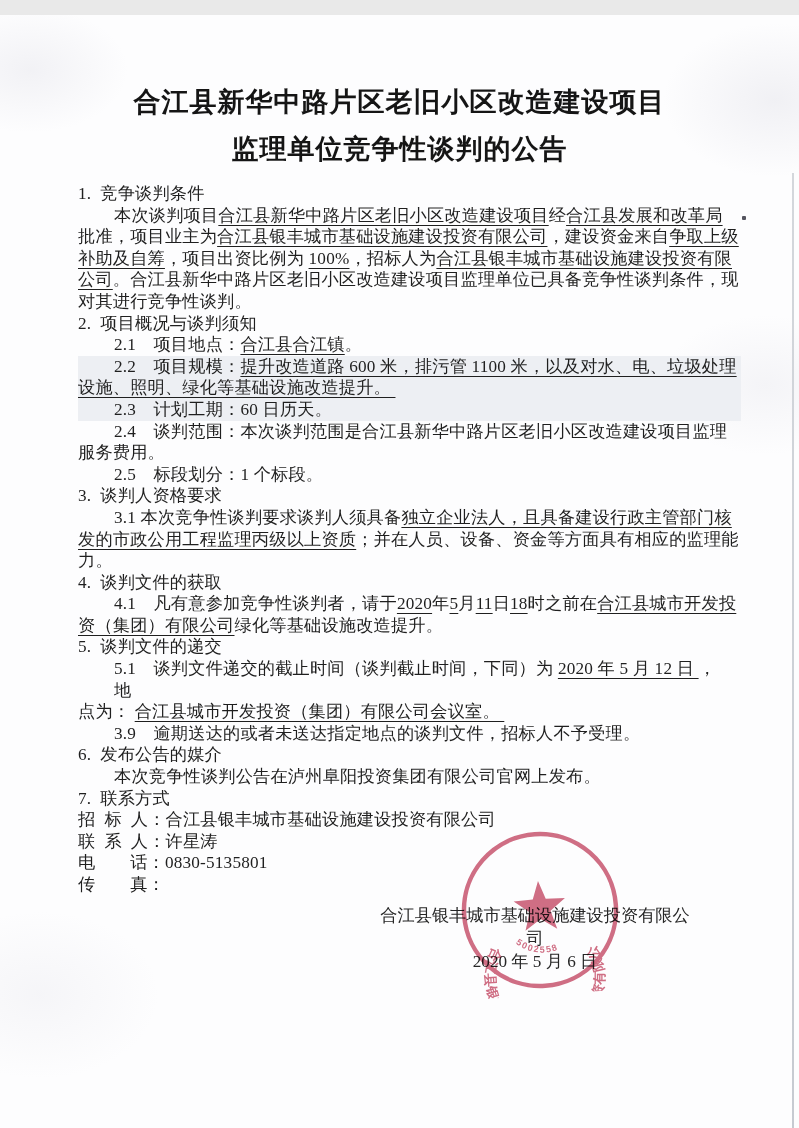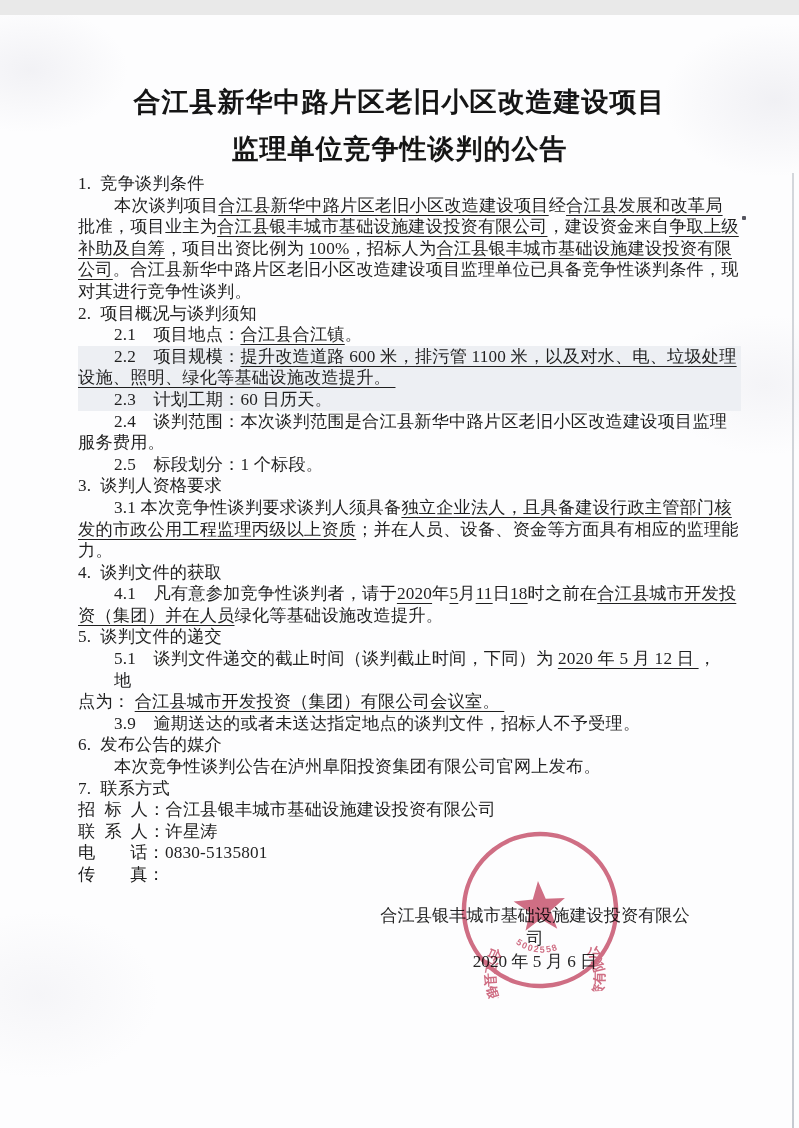--- a/index.html
+++ b/index.html
@@ -18,21 +18,21 @@
     color:#1f1f1f;
     --stamp:#c9566f;
     --hl:#edeff3;
   }
   .titles{
     position:absolute;left:0;top:64px;width:100%;
     text-align:center;font-weight:bold;font-size:27px;line-height:47px;
     letter-spacing:1px;color:#151515;
   }
   .doc{
-    position:absolute;left:78px;top:158px;width:663px;
+    position:absolute;left:78px;top:168px;width:663px;
     font-size:17.2px;line-height:21.6px;letter-spacing:.2px;
   }
   .line{min-height:21.6px;white-space:pre-wrap;}
   .ind{padding-left:36px;}
   .hl{background:var(--hl);}
   .u{text-decoration:underline;text-underline-offset:3.5px;text-decoration-thickness:1px;}
   .signature{
     position:absolute;left:378px;top:889px;width:314px;
     text-align:center;font-size:17.2px;line-height:23px;color:#262626;
   }
@@ -75,21 +75,21 @@
       <div class="line ind hl"><span>2.3　计划工期：60 日历天。</span></div>
       <div class="line ind"><span>2.4　谈判范围：本次谈判范围是合江县新华中路片区老旧小区改造建设项目监理</span></div>
       <div class="line"><span>服务费用。</span></div>
       <div class="line ind"><span>2.5　标段划分：1 个标段。</span></div>
       <div class="line h"><span>3.  谈判人资格要求</span></div>
       <div class="line ind"><span>3.1 本次竞争性谈判要求谈判人须具备</span><span class="u">独立企业法人，且具备建设行政主管部门核</span></div>
       <div class="line"><span class="u">发的市政公用工程监理丙级以上资质</span><span>；并在人员、设备、资金等方面具有相应的监理能</span></div>
       <div class="line"><span>力。</span></div>
       <div class="line h"><span>4.  谈判文件的获取</span></div>
       <div class="line ind"><span>4.1　凡有意参加竞争性谈判者，请于</span><span class="u">2020</span><span>年</span><span class="u">5</span><span>月</span><span class="u">11</span><span>日</span><span class="u">18</span><span>时之前在</span><span class="u">合江县城市开发投</span></div>
-      <div class="line"><span class="u">资（集团）并在人员</span><span>绿化等基础设施改造提升。</span></div>
+      <div class="line"><span class="u">资（集团）有限公司</span><span>绿化等基础设施改造提升。</span></div>
       <div class="line h"><span>5.  谈判文件的递交</span></div>
       <div class="line ind"><span>5.1　谈判文件递交的截止时间（谈判截止时间，下同）为 </span><span class="u">2020 年 5 月 12 日 </span><span>，  地</span></div>
       <div class="line"><span>点为： </span><span class="u">合江县城市开发投资（集团）有限公司会议室。 </span></div>
       <div class="line ind"><span>3.9　逾期送达的或者未送达指定地点的谈判文件，招标人不予受理。</span></div>
       <div class="line h"><span>6.  发布公告的媒介</span></div>
       <div class="line ind"><span>本次竞争性谈判公告在泸州阜阳投资集团有限公司官网上发布。</span></div>
       <div class="line h"><span>7.  联系方式</span></div>
       <div class="line"><span>招  标  人：合江县银丰城市基础设施建设投资有限公司</span></div>
       <div class="line"><span>联  系  人：许星涛</span></div>
       <div class="line"><span>电　　话：0830-5135801</span></div>

